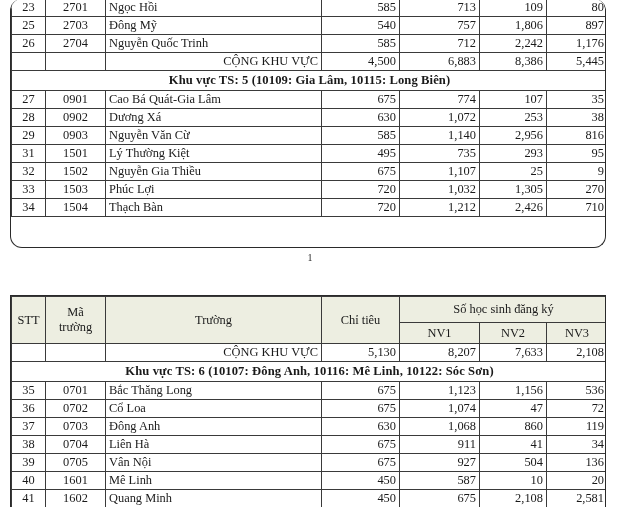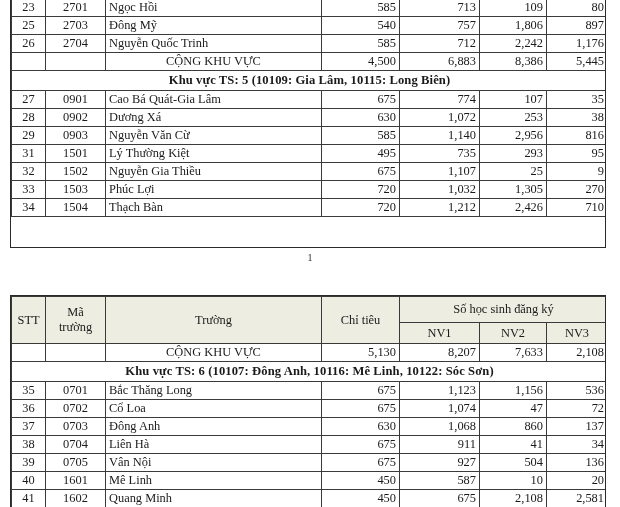--- a/index.html
+++ b/index.html
@@ -61,21 +61,21 @@
   col.c-nv1      { width: 80px; }
   col.c-nv2      { width: 67px; }
   col.c-nv3      { width: 61px; }
 
   .cell-stt    { text-align: center; }
   .cell-ma     { text-align: center; }
   .cell-truong { text-align: left; padding-left: 4px; margin-left: 39px; }
   .cell-num    { text-align: right; padding-right: 3px; }
 
   
-  .row-total .cell-truong { text-align: center; }
+  .row-total .cell-truong { text-align: right; }
   .row-region td {
     text-align: center;
     font-weight: bold;
     font-size: 12.6px;
     height: 19px;
     letter-spacing: 0.1px;
   }
 
   
   thead th {
@@ -89,20 +89,21 @@
   th.h-stt, th.h-ma, th.h-truong, th.h-chitieu { height: 45px; }
   th.h-group { height: 25px; }
   th.h-nv { height: 20px; text-align: center; }
 
   
   #table-1-frame {
     top: -1px;
     width: 594px;
     height: 248px;
     border-top: none;
+    border-radius: 12px;
   }
   #table-1-frame .scroller {
     position: relative;
     margin-top: -1px;
   }
 
   
   .page-number {
     position: absolute;
     left: 0;
@@ -318,21 +319,21 @@
             <td class="cell-num">47</td>
             <td class="cell-num">72</td>
           </tr>
           <tr>
             <td class="cell-stt">37</td>
             <td class="cell-ma">0703</td>
             <td class="cell-truong">Đông Anh</td>
             <td class="cell-num">630</td>
             <td class="cell-num">1,068</td>
             <td class="cell-num">860</td>
-            <td class="cell-num">137</td>
+            <td class="cell-num">119</td>
           </tr>
           <tr>
             <td class="cell-stt">38</td>
             <td class="cell-ma">0704</td>
             <td class="cell-truong">Liên Hà</td>
             <td class="cell-num">675</td>
             <td class="cell-num">911</td>
             <td class="cell-num">41</td>
             <td class="cell-num">34</td>
           </tr>

